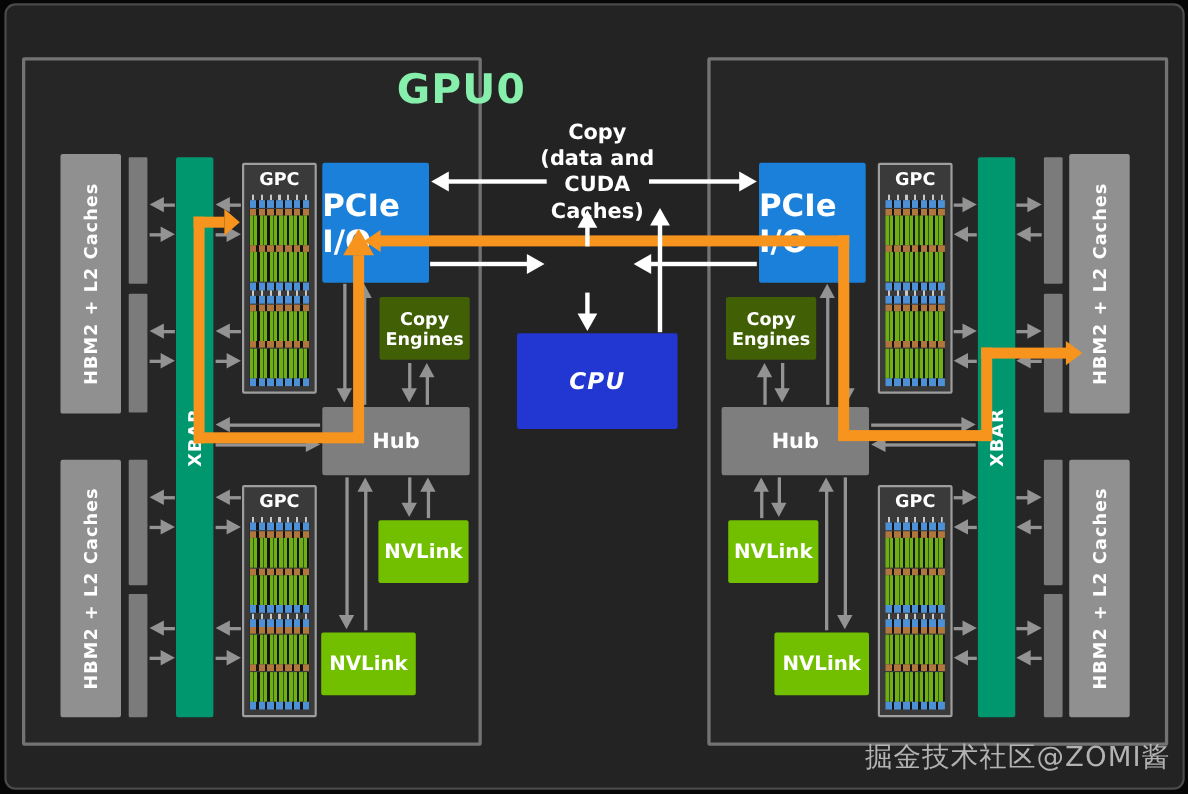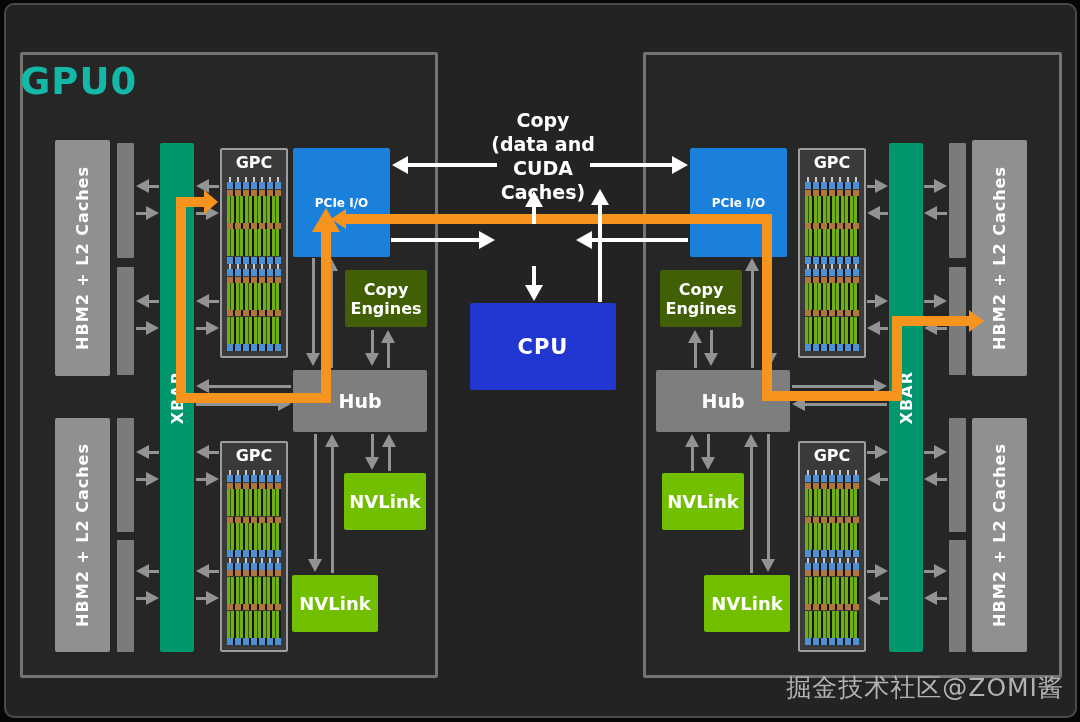--- a/index.html
+++ b/index.html
@@ -1,31 +1,31 @@
 <!DOCTYPE html>
 <html><head>
 <meta charset="utf-8">
 <style>
   html,body{margin:0;padding:0;background:#000;}
   .stage{position:relative;width:1080px;height:722px;background:#060606;overflow:hidden;
          font-family:"DejaVu Sans","Liberation Sans",sans-serif;}
   .frame{position:absolute;left:4px;top:3px;width:1069px;height:711px;background:#232323;
          border:2px solid #4a4a4a;border-radius:10px;}
   .panel{position:absolute;background:#262626;border:3px solid #737373;border-radius:2px;}
-  .panel-title{position:absolute;color:#14b8a6;font-size:37px;font-weight:700;letter-spacing:1px;
-               text-align:left;}
+  .panel-title{position:absolute;color:#86efac;font-size:37px;font-weight:700;letter-spacing:1px;
+               text-align:right;margin-left:40px;}
   .box{position:absolute;display:flex;align-items:center;justify-content:center;
        color:#fff;font-weight:700;border-radius:2px;box-sizing:border-box;}
   .hbm{background:#909090;}
   .bar{position:absolute;background:#7b7b7b;border-radius:1px;}
   .xbar{background:#00976E;}
   .vtext{writing-mode:vertical-rl;transform:rotate(180deg);font-size:16px;font-weight:700;
          color:#fff;letter-spacing:1px;white-space:nowrap;}
-  .pcie{background:#1B80D9;font-size:12px;}
-  .cpu{background:#2236D1;font-size:21px;letter-spacing:1px;}
+  .pcie{background:#1B80D9;font-size:28px;}
+  .cpu{background:#2236D1;font-size:21px;letter-spacing:1px;font-style:italic;}
   .copy{background:#415F05;font-size:16px;line-height:19px;text-align:center;flex-direction:column;}
   .hub{background:#7e7e7e;font-size:19px;}
   .nvlink{background:#72BF00;font-size:18px;}
   .gpc{position:absolute;background:#3a3a3a;border:2px solid #9e9e9e;border-radius:2px;box-sizing:border-box;}
   .gpc-label{position:absolute;top:3px;left:0;right:0;text-align:center;color:#fff;
              font-size:16px;font-weight:700;}
   .gpc-body{position:absolute;left:5px;right:5px;top:27px;bottom:5px;display:flex;
             flex-direction:column;justify-content:space-between;}
   .row-ticks{height:5px;background:repeating-linear-gradient(90deg,#c9c9c9 0 2px,transparent 2px 8px);margin:0 2px;}
   .row-blue{height:7px;background:repeating-linear-gradient(90deg,#4d90d5 0 6px,#141414 6px 8px);}

